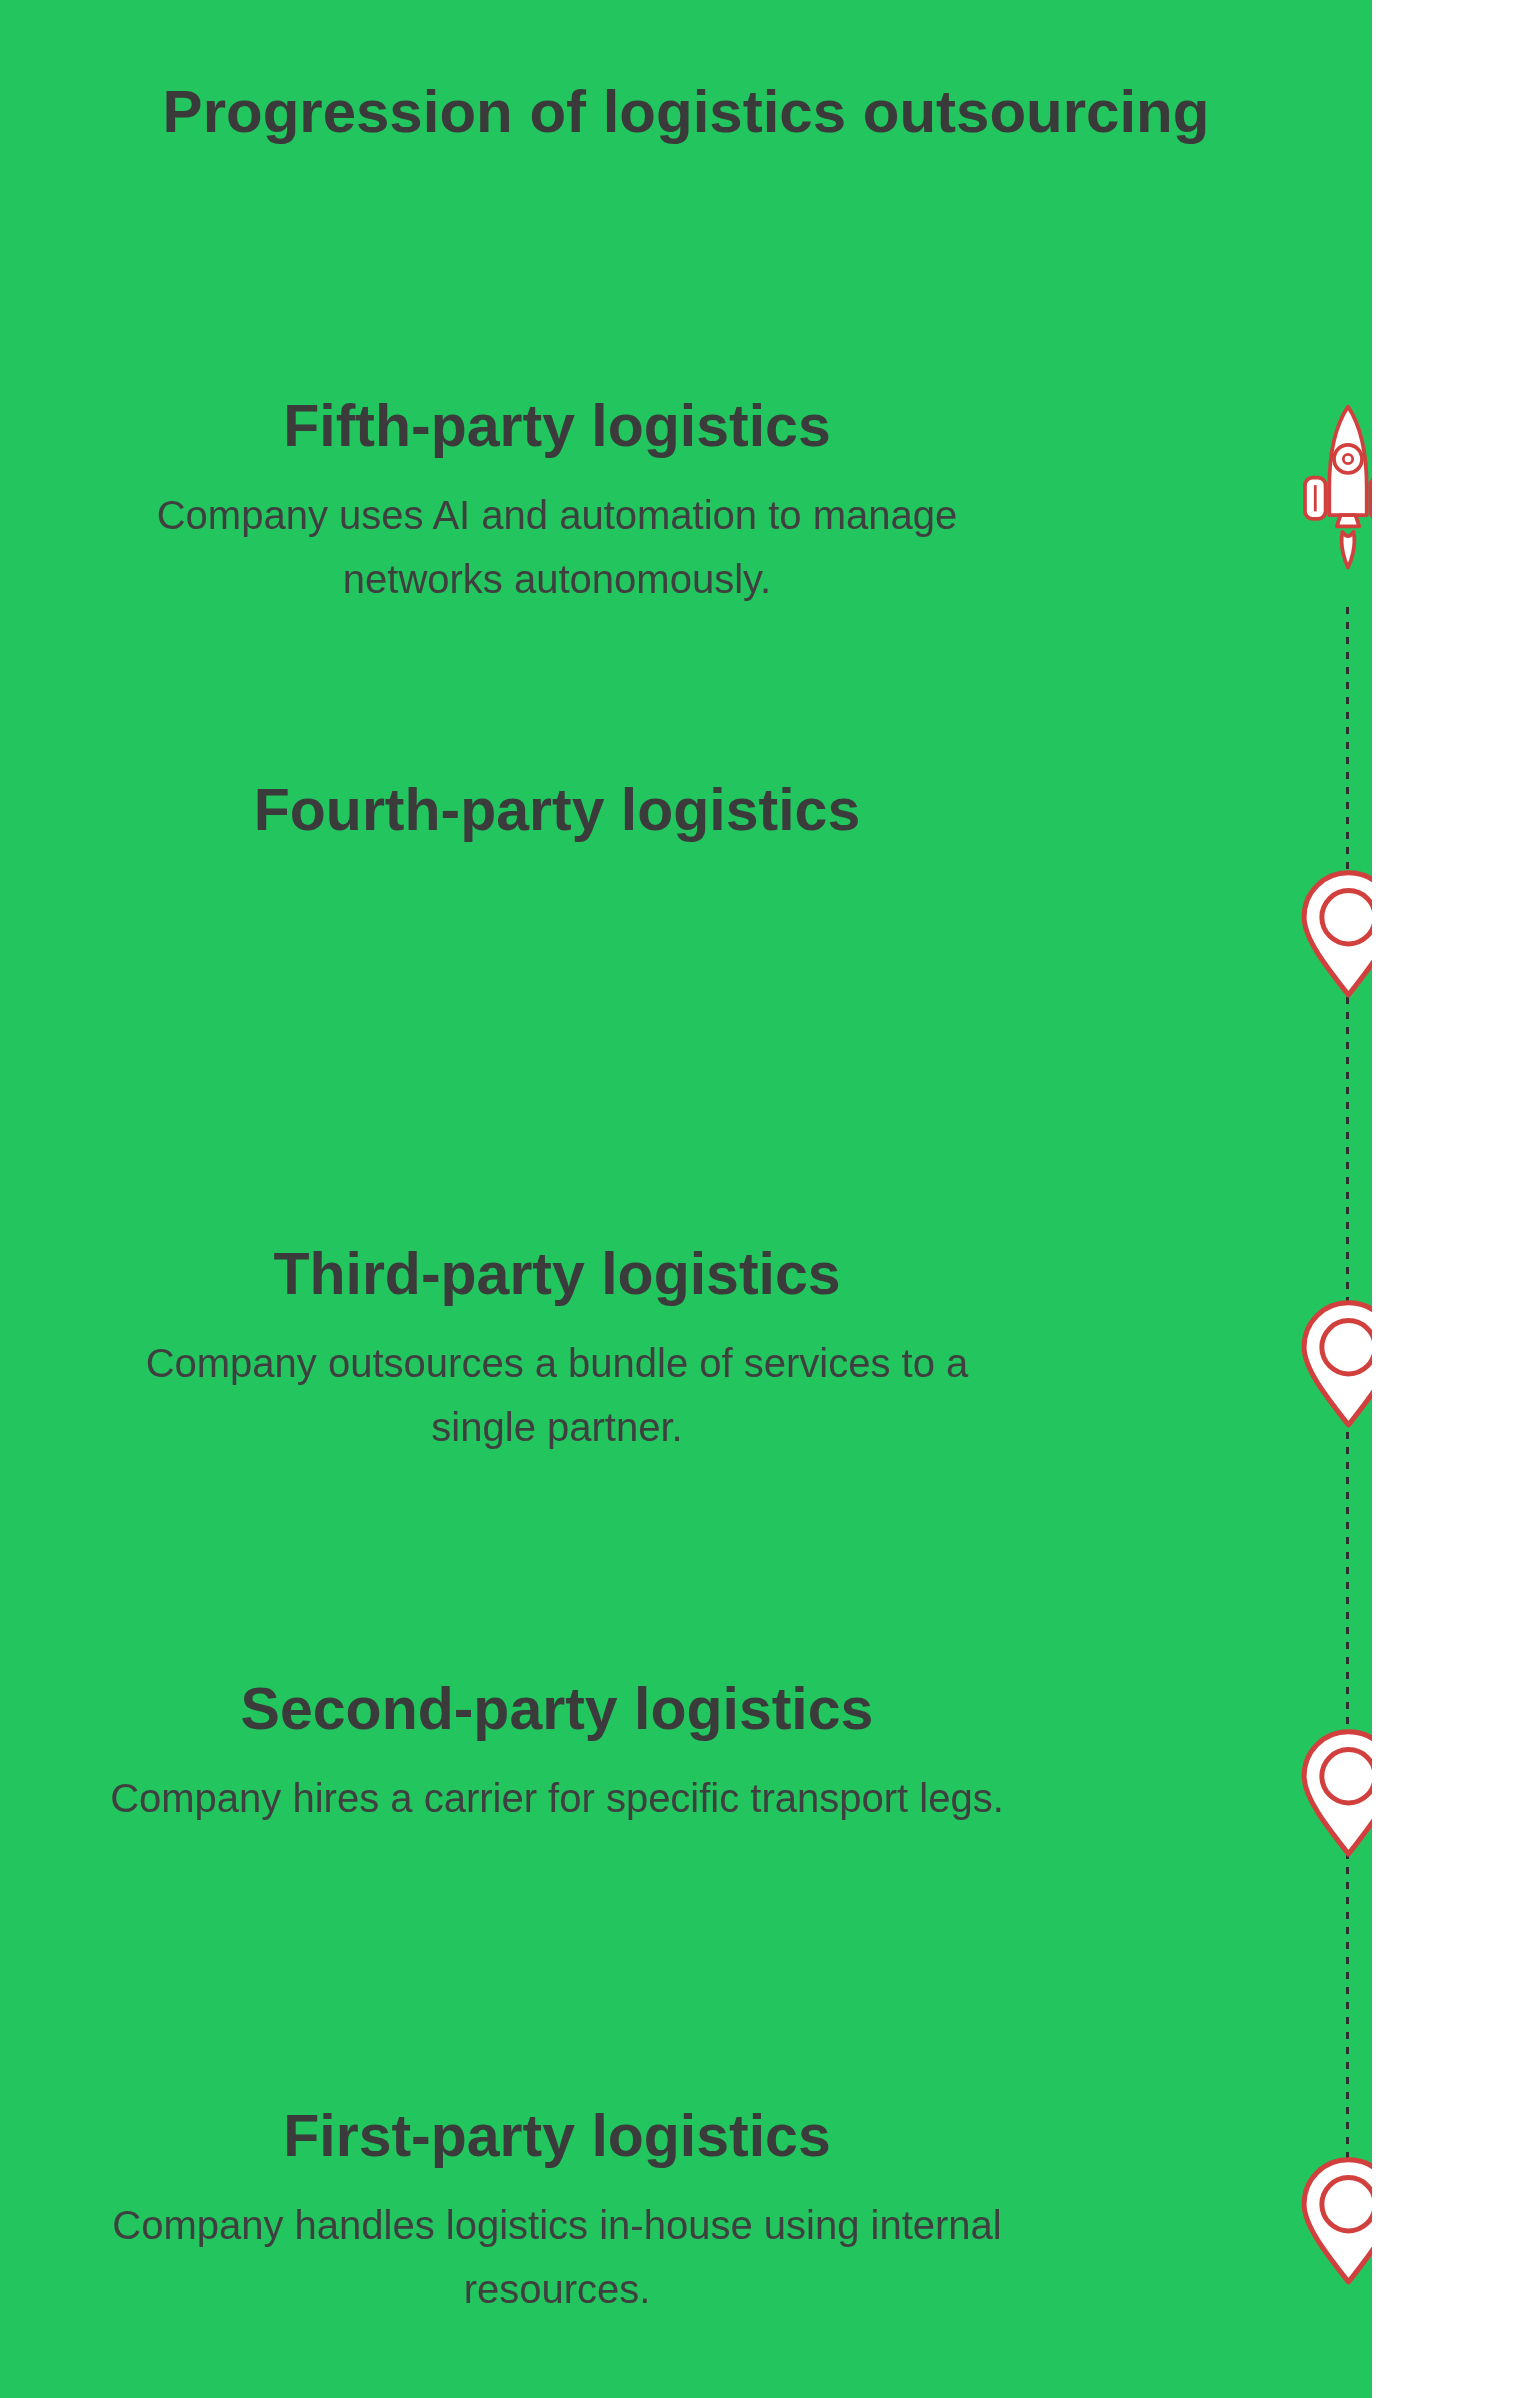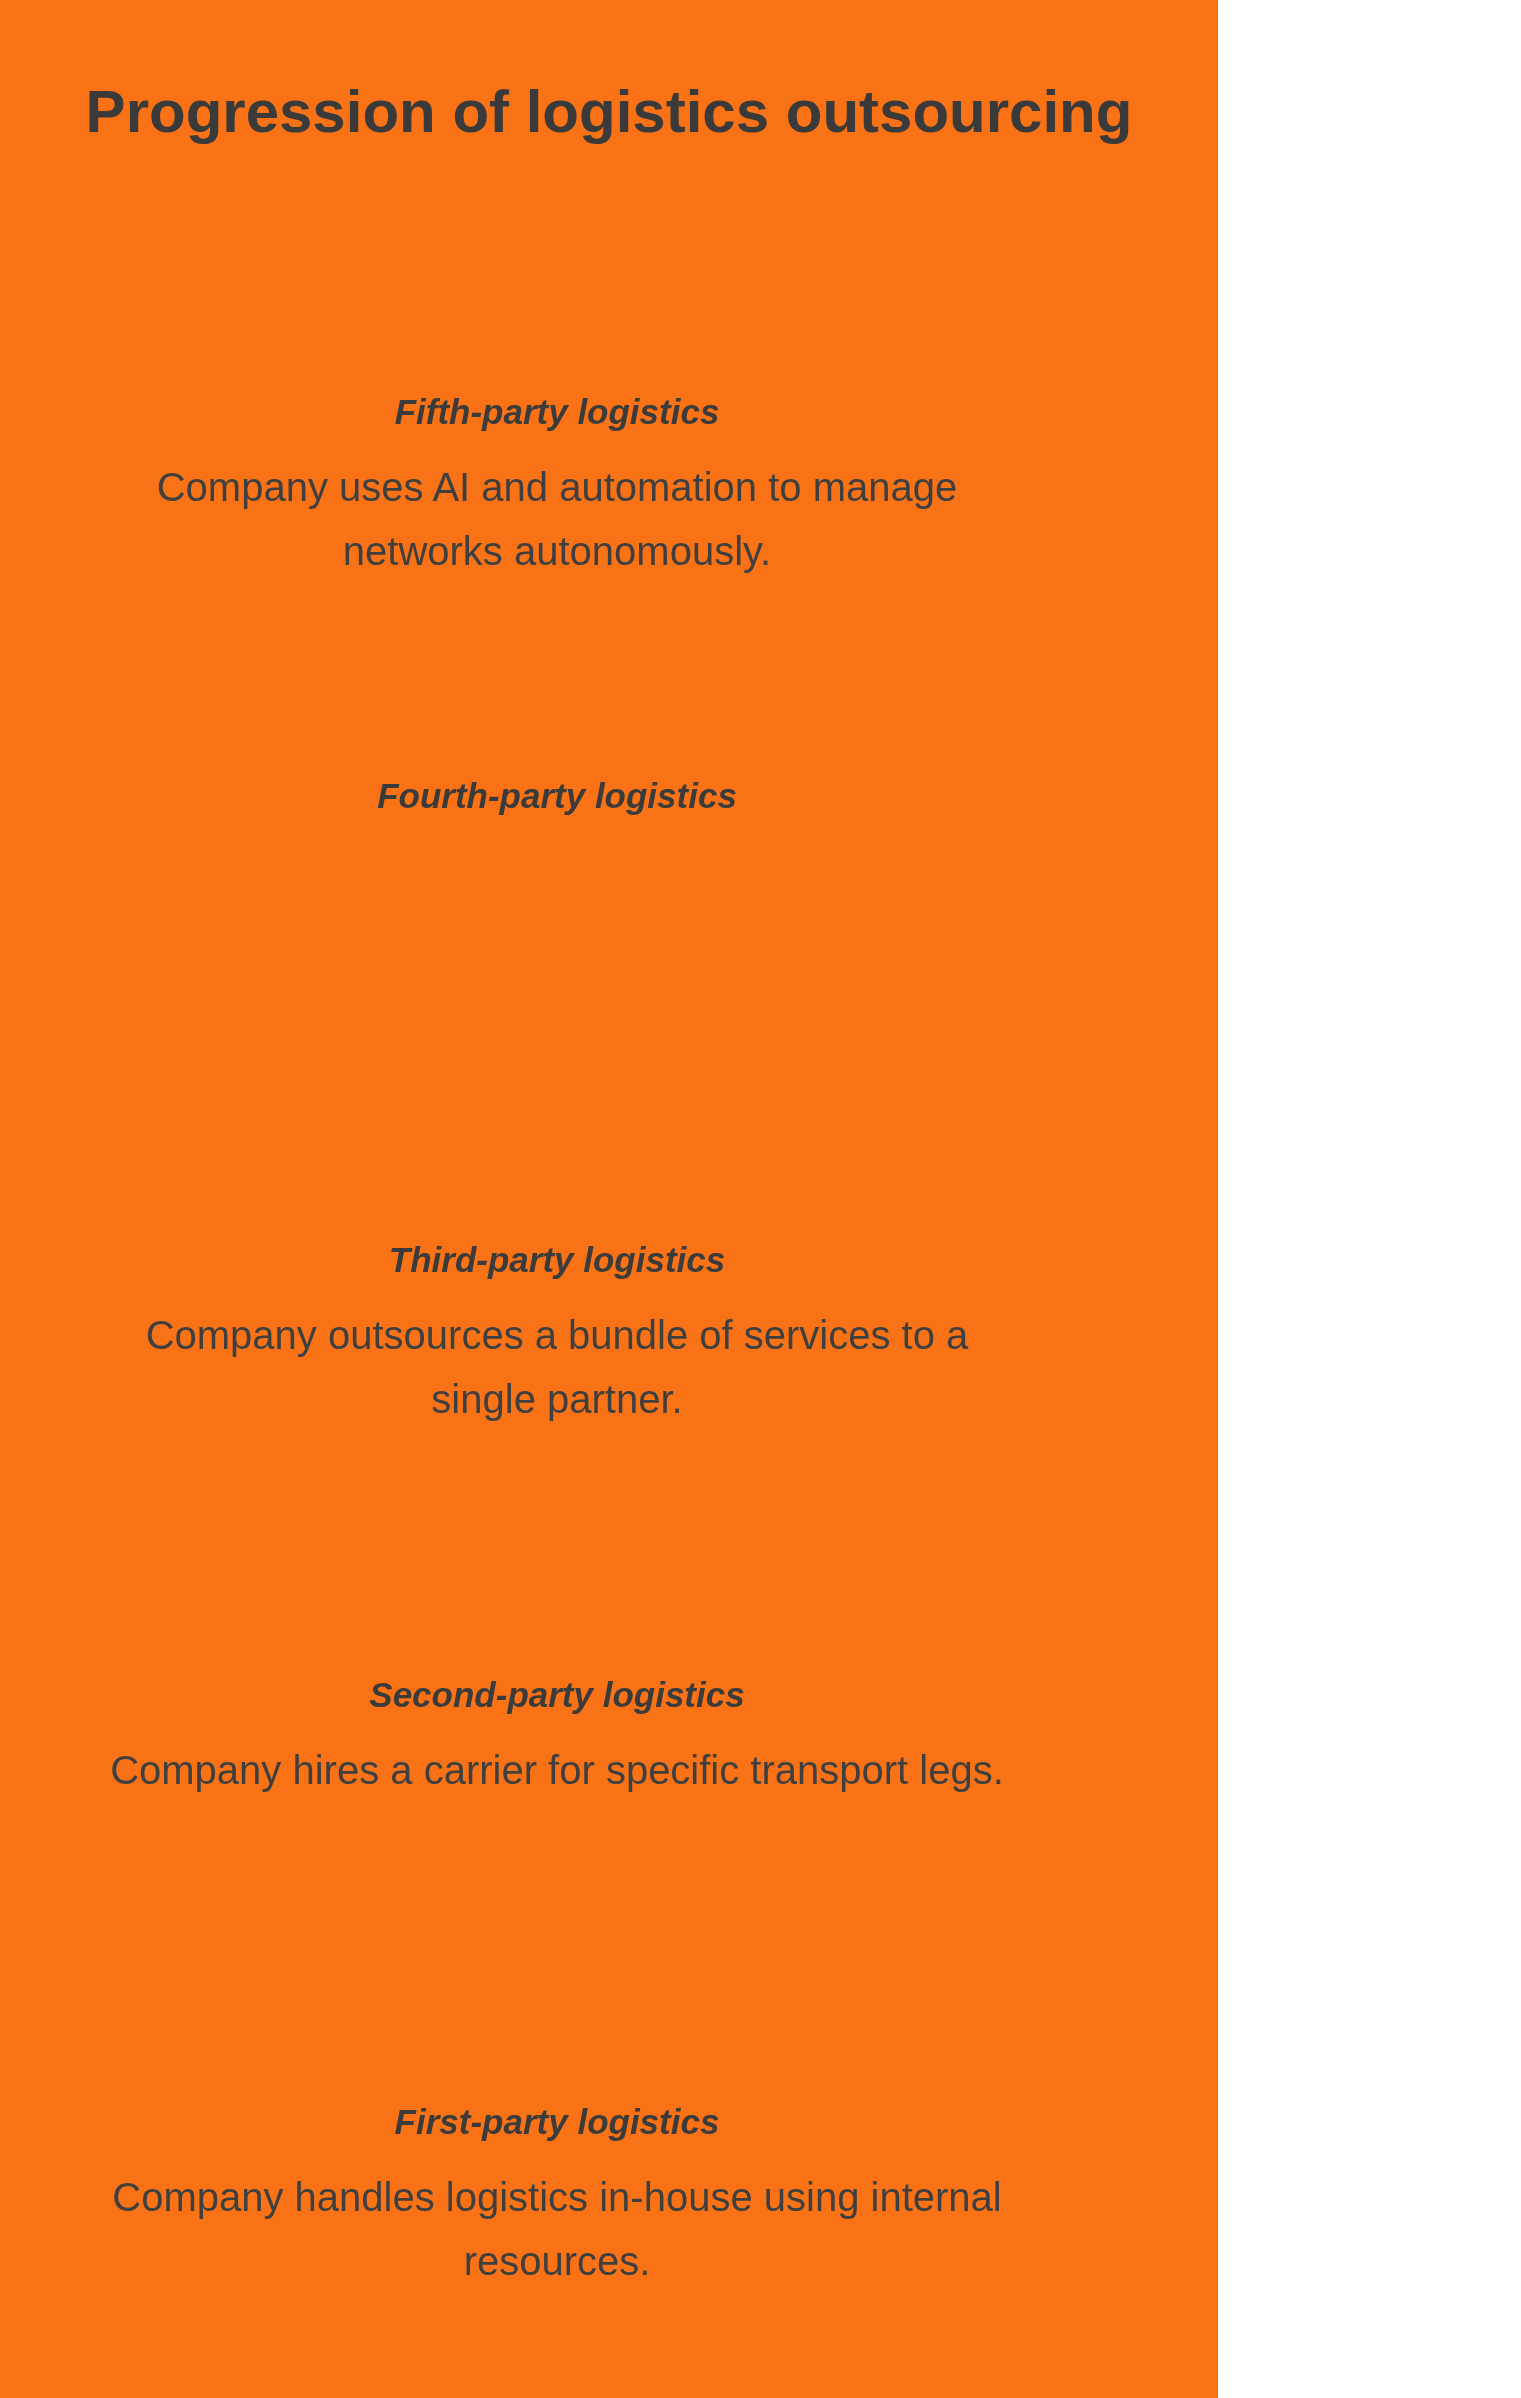--- a/index.html
+++ b/index.html
@@ -2,23 +2,23 @@
 <html style="font-size:15px"><head>
 <meta charset="utf-8">
 <style>
   html, body {
     margin: 0;
     padding: 0;
     background: #ffffff;
   }
   .page {
     position: relative;
-    width: 1218px;
+    width: 1372px;
     height: 2399px;
-    background: #f97316;
+    background: #22c55e;
     font-family: "Liberation Sans", sans-serif;
     overflow: hidden;
   }
   .title {
     position: absolute;
     top: 77px;
     left: 0;
     width: 100%;
     margin: 0;
     text-align: center;
@@ -27,24 +27,23 @@
     color: #3a3a3a;
   }
   .stage {
     position: absolute;
     left: 56px;
     width: 1002px;
     text-align: center;
   }
   .stage h2 {
     margin: 0 0 22.5px 0;
-    font-size: 35px;
+    font-size: 59px;
     font-weight: 600;
     color: #3b3b3b;
-    font-style: italic;
   }
   .stage p {
     margin: 0 auto;
     max-width: 974px;
     font-size: 40px;
     line-height: 1.62;
     color: #3f3f3f;
     white-space: pre-line;
   }
   .s1 { top: 392px; }

